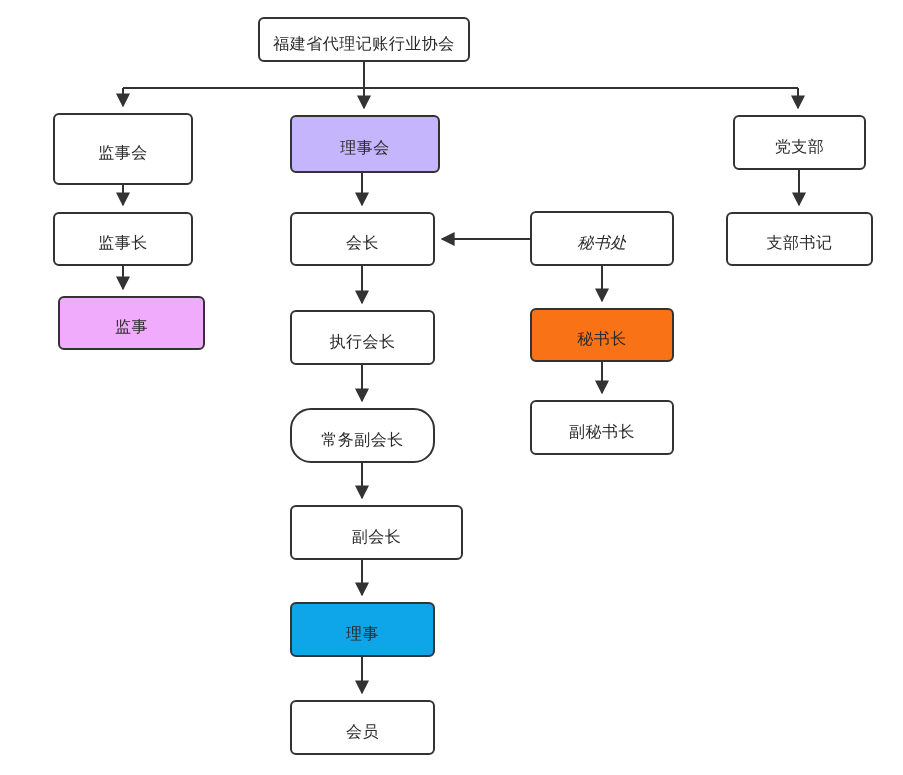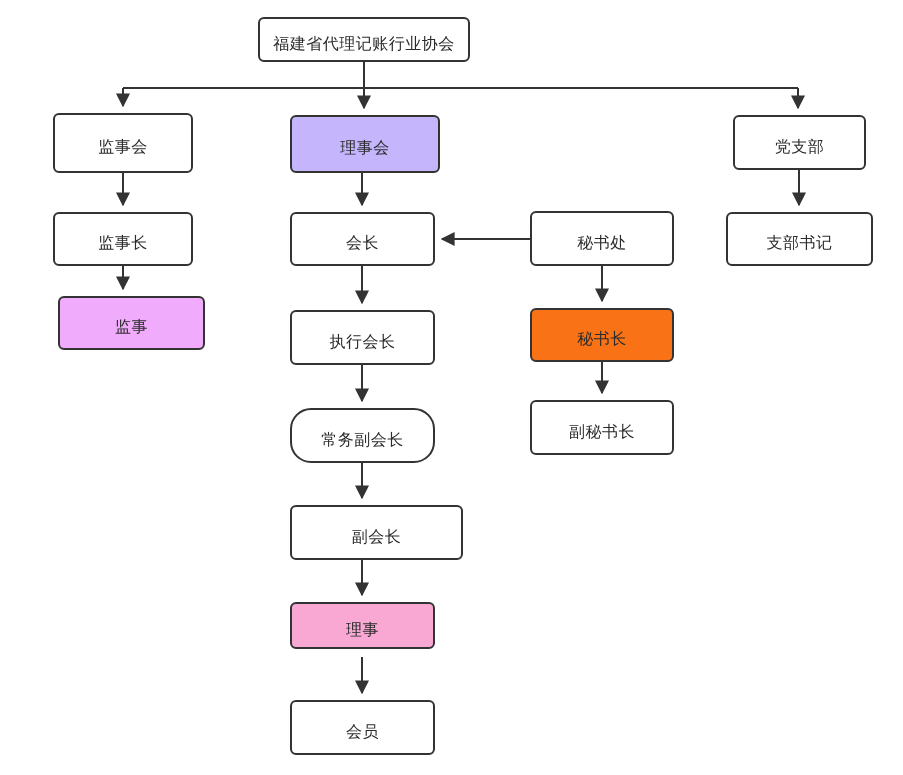--- a/index.html
+++ b/index.html
@@ -76,21 +76,21 @@
         <path d="M 602,266 L 602,301" stroke="#333333" marker-end="url(#arrowhead)"></path>
         <path d="M 602,362 L 602,393" stroke="#333333" marker-end="url(#arrowhead)"></path>
         <path d="M 799,170 L 799,205" stroke="#333333" marker-end="url(#arrowhead)"></path>
       </g>
   </svg>
 
   <div id="node-layer">
       <div class="node" style="left: 258px; top: 17px; width: 212px; height: 45px; font-size: 16px; border-color: rgb(51, 51, 51); background: rgb(255, 255, 255); color: rgb(43, 43, 43);">
         <span class="node-label">福建省代理记账行业协会</span>
       </div>
-      <div class="node" style="left: 53px; top: 113px; width: 140px; height: 60px; font-size: 16px; border-color: rgb(51, 51, 51); background: rgb(255, 255, 255); color: rgb(43, 43, 43);">
+      <div class="node" style="left: 53px; top: 113px; width: 140px; height: 72px; font-size: 16px; border-color: rgb(51, 51, 51); background: rgb(255, 255, 255); color: rgb(43, 43, 43);">
         <span class="node-label">监事会</span>
       </div>
       <div class="node" style="left: 53px; top: 212px; width: 140px; height: 54px; font-size: 16px; border-color: rgb(51, 51, 51); background: rgb(255, 255, 255); color: rgb(43, 43, 43);">
         <span class="node-label">监事长</span>
       </div>
       <div class="node" style="left: 58px; top: 296px; width: 147px; height: 54px; font-size: 16px; border-color: rgb(51, 51, 51); background: #f0abfc; color: rgb(43, 43, 43);">
         <span class="node-label">监事</span>
       </div>
       <div class="node" style="left: 290px; top: 115px; width: 150px; height: 58px; font-size: 16px; border-color: rgb(51, 51, 51); background: #c4b5fd; color: rgb(43, 43, 43);">
         <span class="node-label">理事会</span>
@@ -100,27 +100,27 @@
       </div>
       <div class="node" style="left: 290px; top: 310px; width: 145px; height: 55px; font-size: 16px; border-color: rgb(51, 51, 51); background: rgb(255, 255, 255); color: rgb(43, 43, 43);">
         <span class="node-label">执行会长</span>
       </div>
       <div class="node" style="left: 290px; top: 408px; width: 145px; height: 55px; font-size: 16px; border-color: rgb(51, 51, 51); background: rgb(255, 255, 255); color: rgb(43, 43, 43); border-radius: 21px;">
         <span class="node-label">常务副会长</span>
       </div>
       <div class="node" style="left: 290px; top: 505px; width: 173px; height: 55px; font-size: 16px; border-color: rgb(51, 51, 51); background: rgb(255, 255, 255); color: rgb(43, 43, 43);">
         <span class="node-label">副会长</span>
       </div>
-      <div class="node" style="left: 290px; top: 602px; width: 145px; height: 47px; font-size: 16px; border-color: rgb(51, 51, 51); background: #f9a8d4; color: rgb(43, 43, 43);">
+      <div class="node" style="left: 290px; top: 602px; width: 145px; height: 55px; font-size: 16px; border-color: rgb(51, 51, 51); background: #0ea5e9; color: rgb(43, 43, 43);">
         <span class="node-label">理事</span>
       </div>
       <div class="node" style="left: 290px; top: 700px; width: 145px; height: 55px; font-size: 16px; border-color: rgb(51, 51, 51); background: rgb(255, 255, 255); color: rgb(43, 43, 43);">
         <span class="node-label">会员</span>
       </div>
-      <div class="node" style="left: 530px; top: 211px; width: 144px; height: 55px; font-size: 16px; border-color: rgb(51, 51, 51); background: rgb(255, 255, 255); color: rgb(43, 43, 43);">
+      <div class="node" style="left: 530px; top: 211px; width: 144px; height: 55px; font-size: 16px; border-color: rgb(51, 51, 51); background: rgb(255, 255, 255); color: rgb(43, 43, 43); font-style: italic;">
         <span class="node-label">秘书处</span>
       </div>
       <div class="node" style="left: 530px; top: 308px; width: 144px; height: 54px; font-size: 16px; border-color: rgb(51, 51, 51); background: #f97316; color: rgb(43, 43, 43);">
         <span class="node-label">秘书长</span>
       </div>
       <div class="node" style="left: 530px; top: 400px; width: 144px; height: 55px; font-size: 16px; border-color: rgb(51, 51, 51); background: rgb(255, 255, 255); color: rgb(43, 43, 43);">
         <span class="node-label">副秘书长</span>
       </div>
       <div class="node" style="left: 733px; top: 115px; width: 133px; height: 55px; font-size: 16px; border-color: rgb(51, 51, 51); background: rgb(255, 255, 255); color: rgb(43, 43, 43);">
         <span class="node-label">党支部</span>

